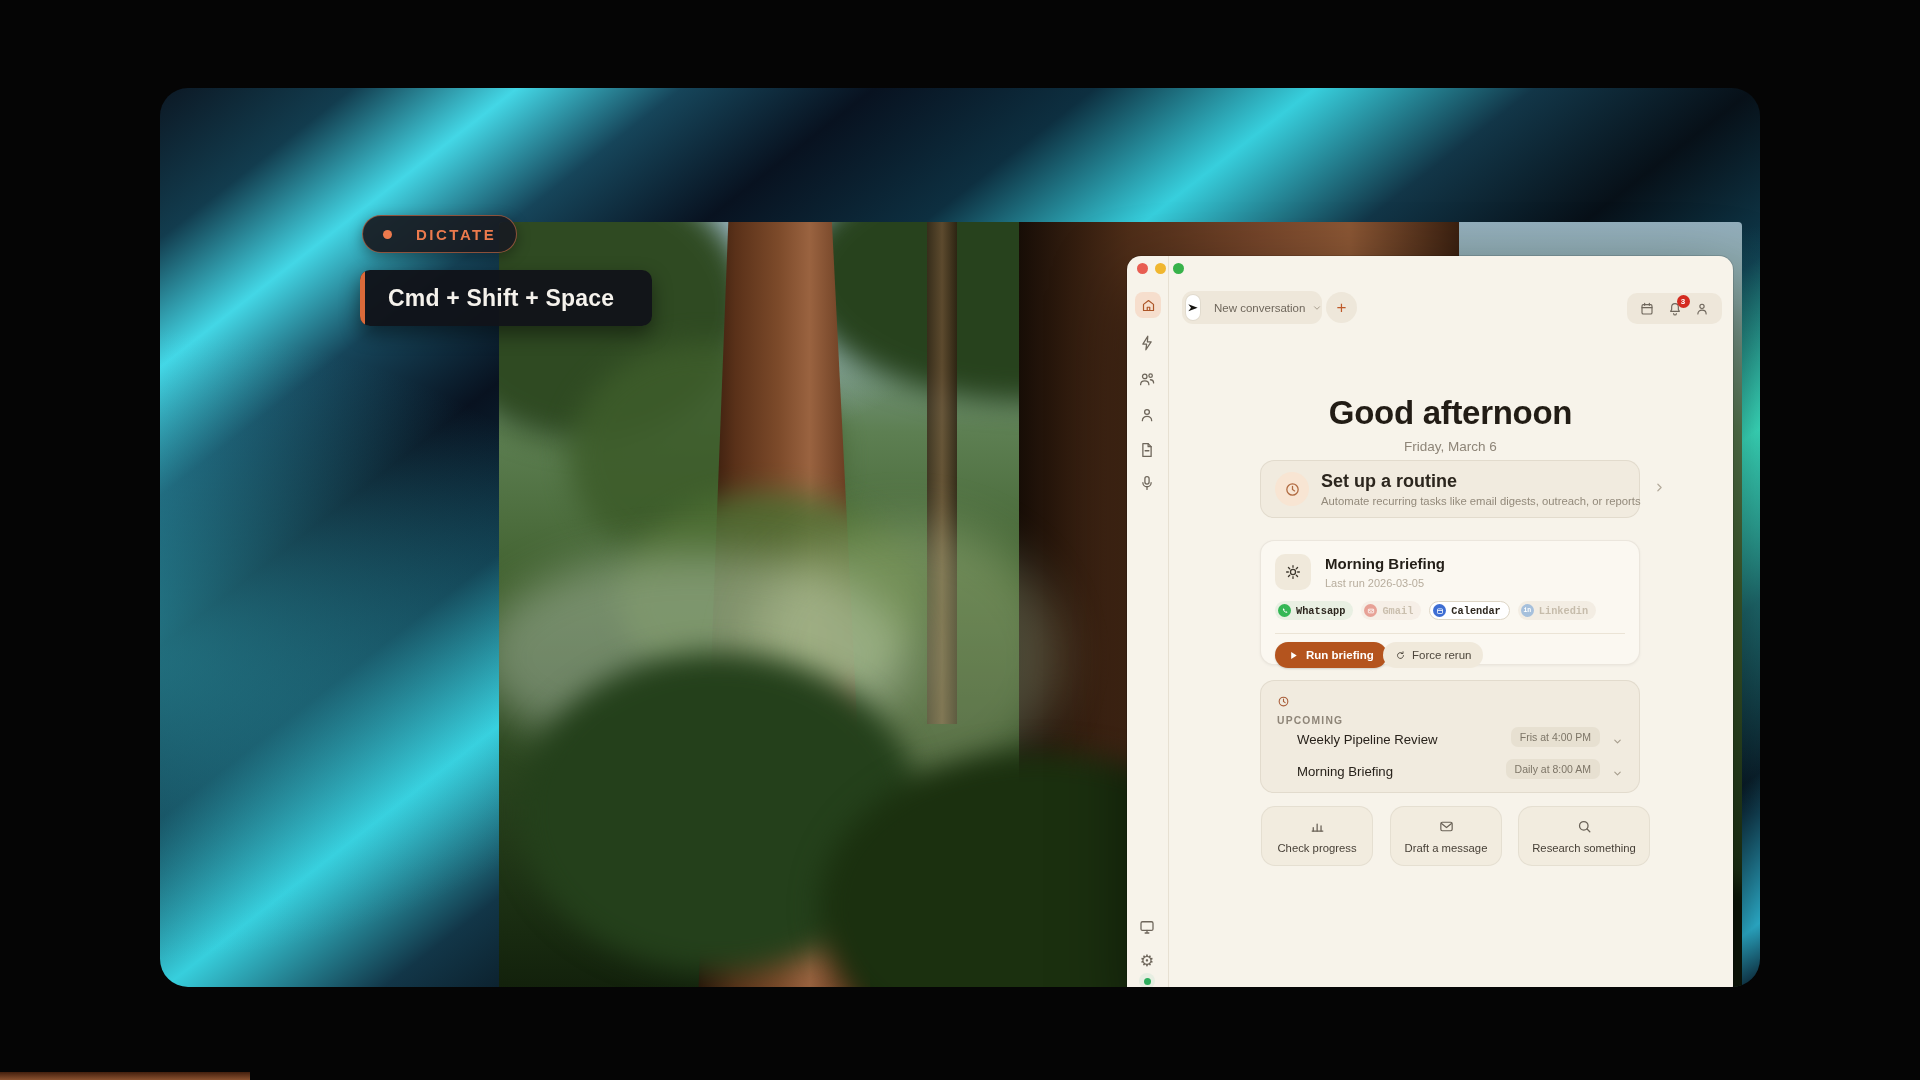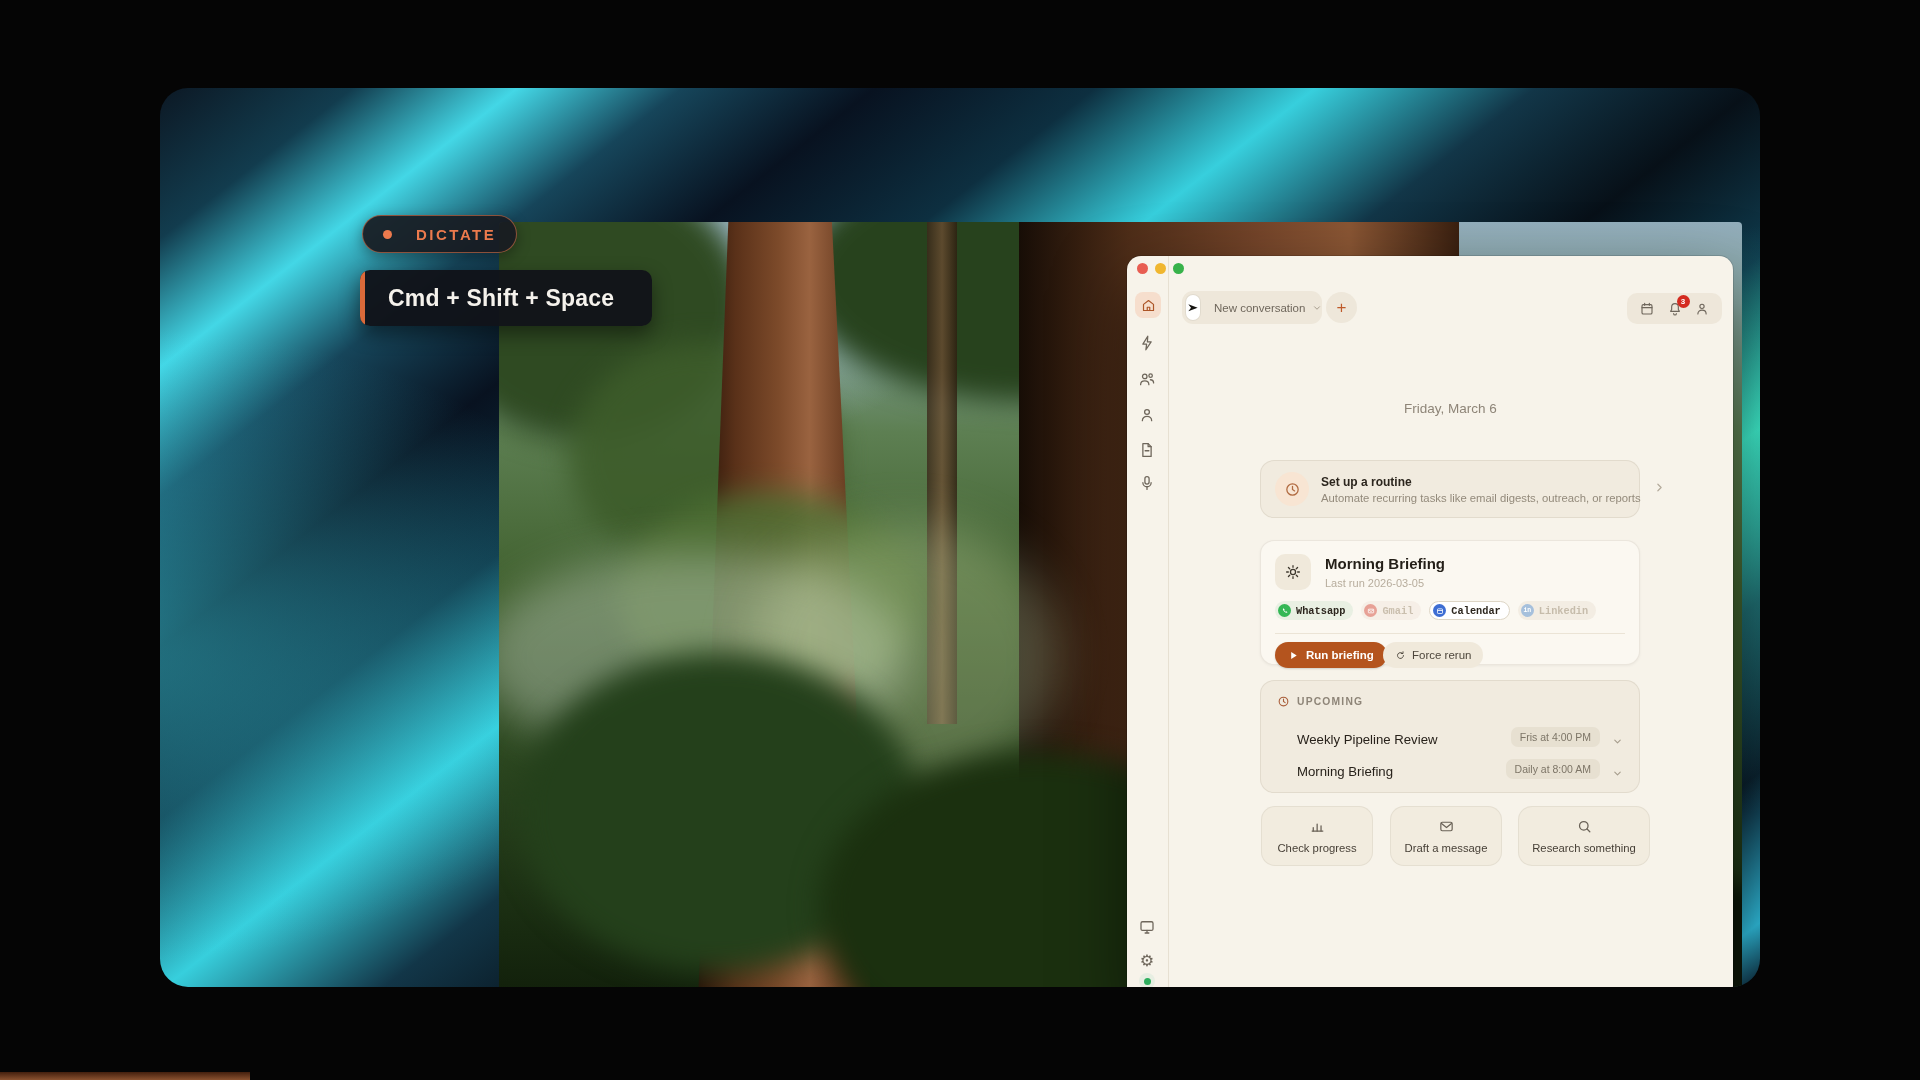--- a/index.html
+++ b/index.html
@@ -110,21 +110,21 @@
 
   .greeting { position:absolute; left:41px; right:0; top:138px; text-align:center; }
   .greeting-title { font-size:33px; font-weight:600; color:#221c15; letter-spacing:-0.3px; }
   .greeting-date { margin-top:7px; font-size:13.5px; color:#8e8578; }
 
   .card { position:absolute; left:133px; width:380px; border-radius:14px; border:1px solid rgba(120,105,85,0.12); }
 
   .routine-card { top:204px; height:58px; background:#f1ebdf; display:flex; align-items:center; padding:0 14px; gap:12px; }
   .routine-icon { width:34px; height:34px; border-radius:50%; background:#f8e5d3; color:#b06a40; display:flex; align-items:center; justify-content:center; flex:none; }
   .routine-icon svg { width:17px; height:17px; }
-  .routine-title { font-size:12px; font-weight:600; color:#2c261e; margin-bottom:3px; }
+  .routine-title { font-size:18px; font-weight:600; color:#2c261e; margin-bottom:3px; }
   .routine-sub { font-size:11.3px; color:#938a7b; white-space:nowrap; }
   .routine-chev { margin-left:auto; color:#b3aa9b; }
 
   .briefing-card { top:284px; height:125px; background:#fbf8f1; box-shadow:0 1px 3px rgba(0,0,0,0.05); }
   .sun-box { position:absolute; left:14px; top:13px; width:36px; height:36px; border-radius:10px; background:#f0e9db; color:#3e382e; display:flex; align-items:center; justify-content:center; }
   .sun-box svg { width:18px; height:18px; }
   .briefing-title { position:absolute; left:64px; top:14px; font-size:15px; font-weight:600; color:#241f18; }
   .briefing-lastrun { position:absolute; left:64px; top:36px; font-size:11px; color:#b7ad9d; }
   .badges { position:absolute; left:14px; top:60px; display:flex; gap:8px; align-items:center;font-family:Liberation Mono, monospace; }
   .badge-pill { height:19px; border-radius:10px; display:inline-flex; align-items:center; gap:5px; padding:0 8px 0 3px; font-size:10.3px; font-weight:600; }
@@ -141,21 +141,21 @@
     color:#fff; font-size:11.5px; font-weight:600; display:inline-flex; align-items:center; gap:7px; padding:0 13px;
     box-shadow:0 1px 2px rgba(0,0,0,0.15);
   }
   .rerun-btn {
     position:absolute; left:122px; top:101px; height:26px; border-radius:14px; background:#f0e9db;
     color:#4d463c; font-size:11.5px; font-weight:500; display:inline-flex; align-items:center; gap:6px; padding:0 12px;
   }
   .rerun-btn svg, .run-btn svg { width:11px; height:11px; }
 
   .upcoming-card { top:424px; height:113px; background:#f1ebdf; }
-  .upc-header { position:absolute; left:16px; top:14px; display:flex; align-items:center; gap:7px; }
+  .upc-header { position:absolute; left:16px; top:14px; display:flex; align-items:flex-start; gap:7px;flex-direction:column; }
   .upc-header svg { width:13px; height:13px; color:#a85c38; }
   .upc-title { font-size:10.3px; font-weight:700; letter-spacing:1.2px; color:#8e8578; }
   .upc-row { position:absolute; left:36px; right:16px; height:24px; display:flex; align-items:flex-end; }
   .upc-name { font-size:13.2px; font-weight:500; color:#28221b; }
   .upc-sched { margin-left:auto; background:#e7e0d1; border-radius:7px; padding:4px 9px; font-size:10.5px; color:#7d7567; }
   .upc-chev { margin-left:12px; color:#a79d8d; display:flex; }
 
   .action-card {
     position:absolute; top:550px; height:60px; width:112px; border-radius:14px;
     background:#f2ecdf; border:1px solid rgba(120,105,85,0.10);
@@ -309,20 +309,21 @@
         </span>
         <span class="tr-icon">
           <svg viewBox="0 0 24 24" fill="none" stroke="currentColor" stroke-width="1.7" stroke-linecap="round">
               <circle cx="12" cy="8" r="3.2"></circle>
               <path d="M5.8 19.5c0-3.5 2.8-5.8 6.2-5.8s6.2 2.3 6.2 5.8"></path>
             </svg>
         </span>
       </div>
 
       <div class="greeting">
+        <div class="greeting-title">Good afternoon</div>
         <div class="greeting-date">Friday, March 6</div>
       </div>
 
       <div class="card routine-card">
         <span class="routine-icon">
           <svg viewBox="0 0 24 24" fill="none" stroke="currentColor" stroke-width="1.8" stroke-linecap="round">
               <circle cx="12" cy="12" r="8"></circle>
               <path d="M12 7.5V12l3 2"></path>
             </svg>
         </span>

